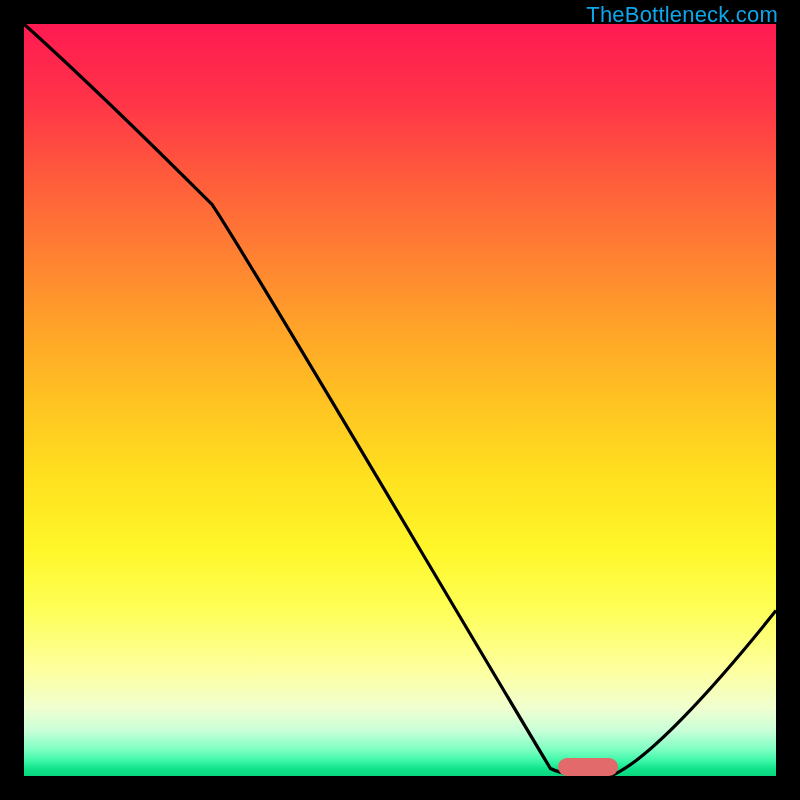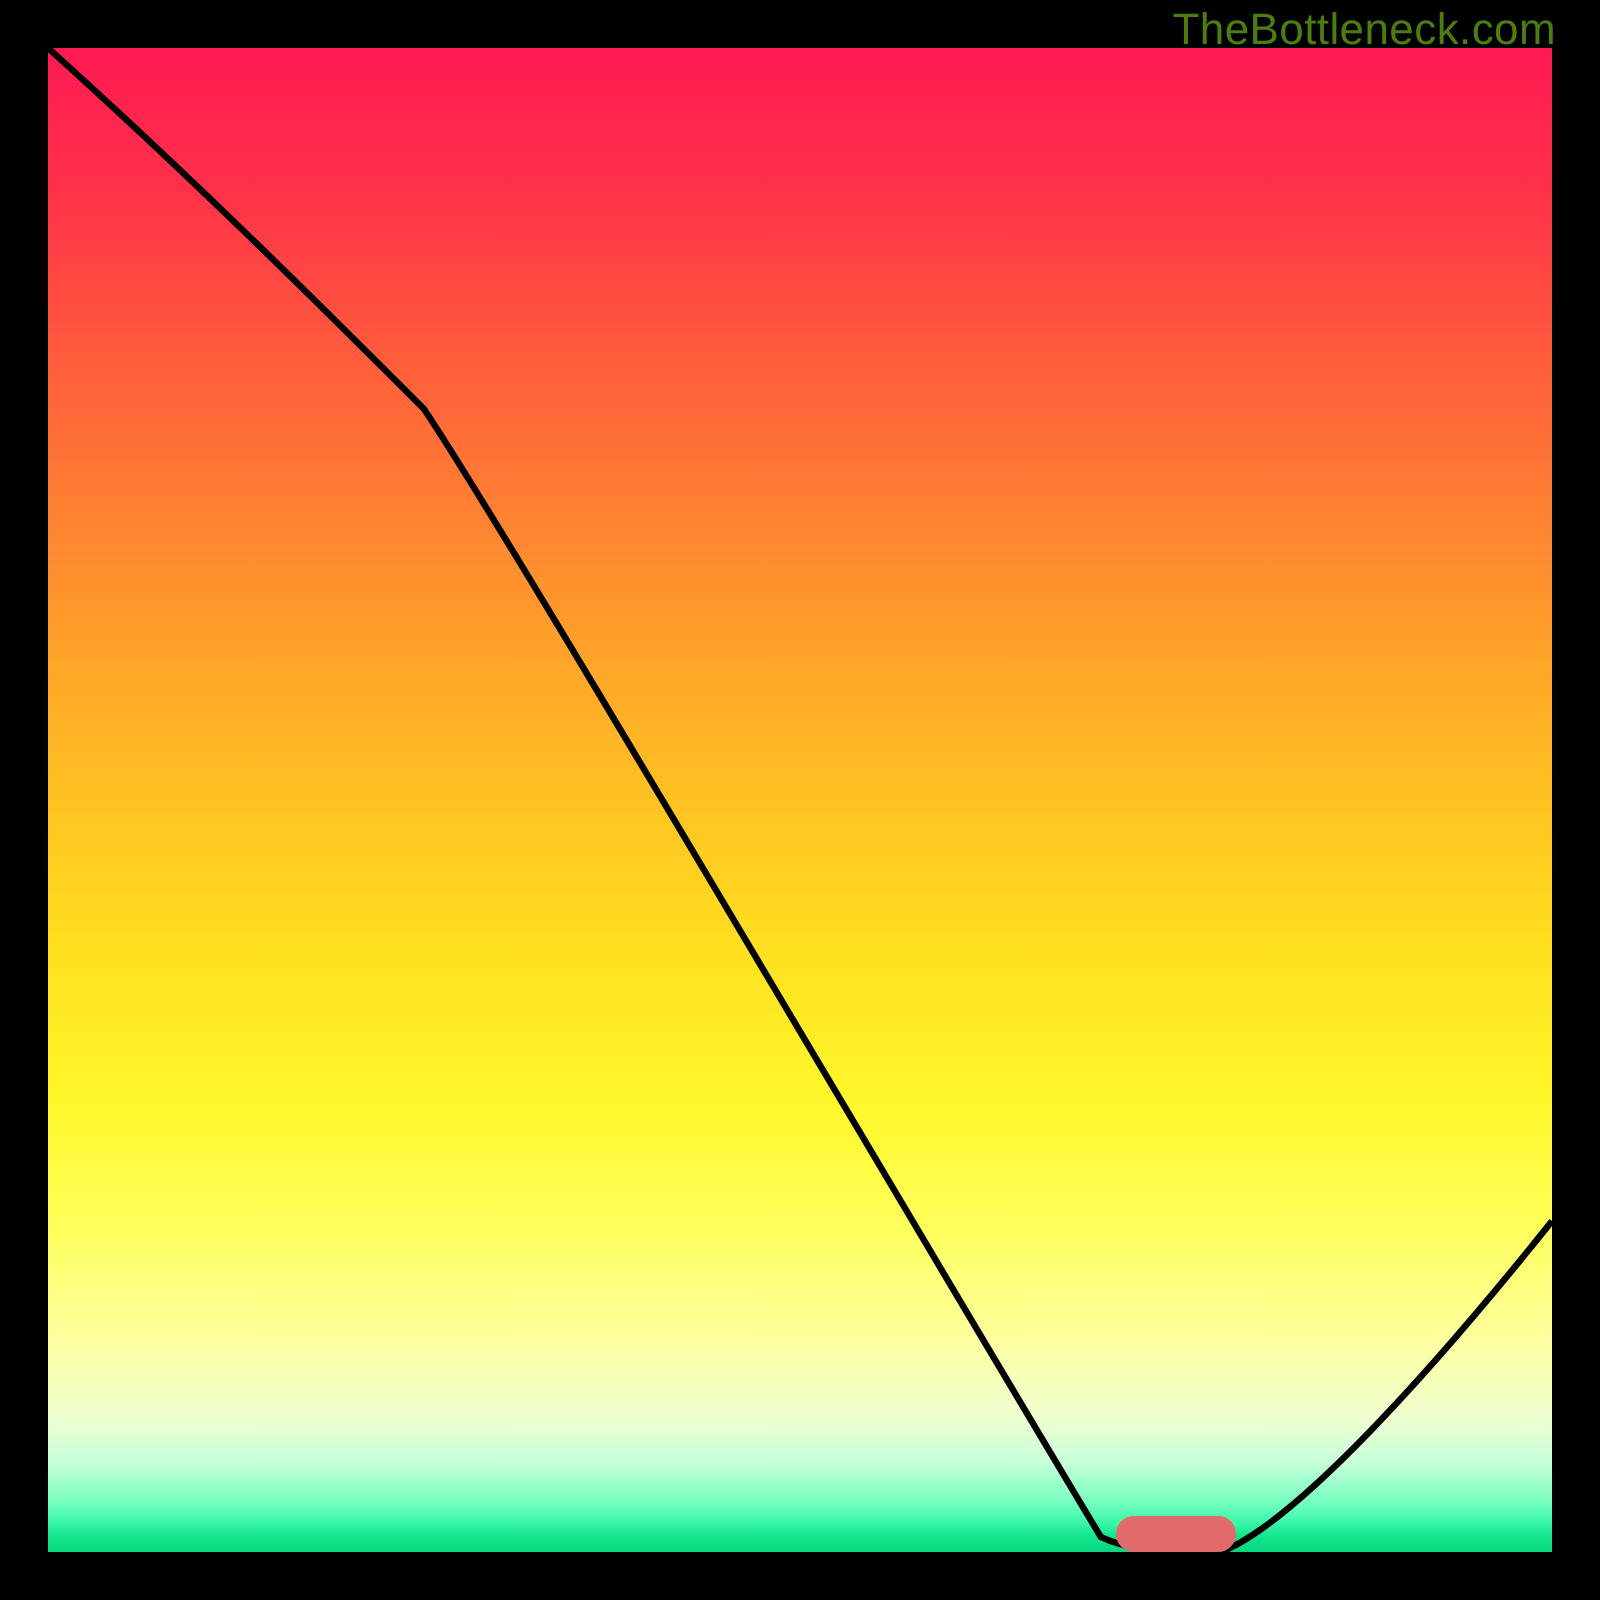--- a/index.html
+++ b/index.html
@@ -52,21 +52,21 @@
   }
   .marker {
     position: absolute;
     background: #e26a6a;
     border-radius: 9px;
   }
   .watermark {
     position: absolute;
     top: 2px;
     right: 22px;
-    color: #4d7c0f;
+    color: #0ea5e9;
     font-family: Arial, Helvetica, sans-serif;
     font-size: 22px;
     font-weight: 500;
     letter-spacing: 0.2px;
   }
 </style>
 </head>
 <body>
 
 <div class="outer">

